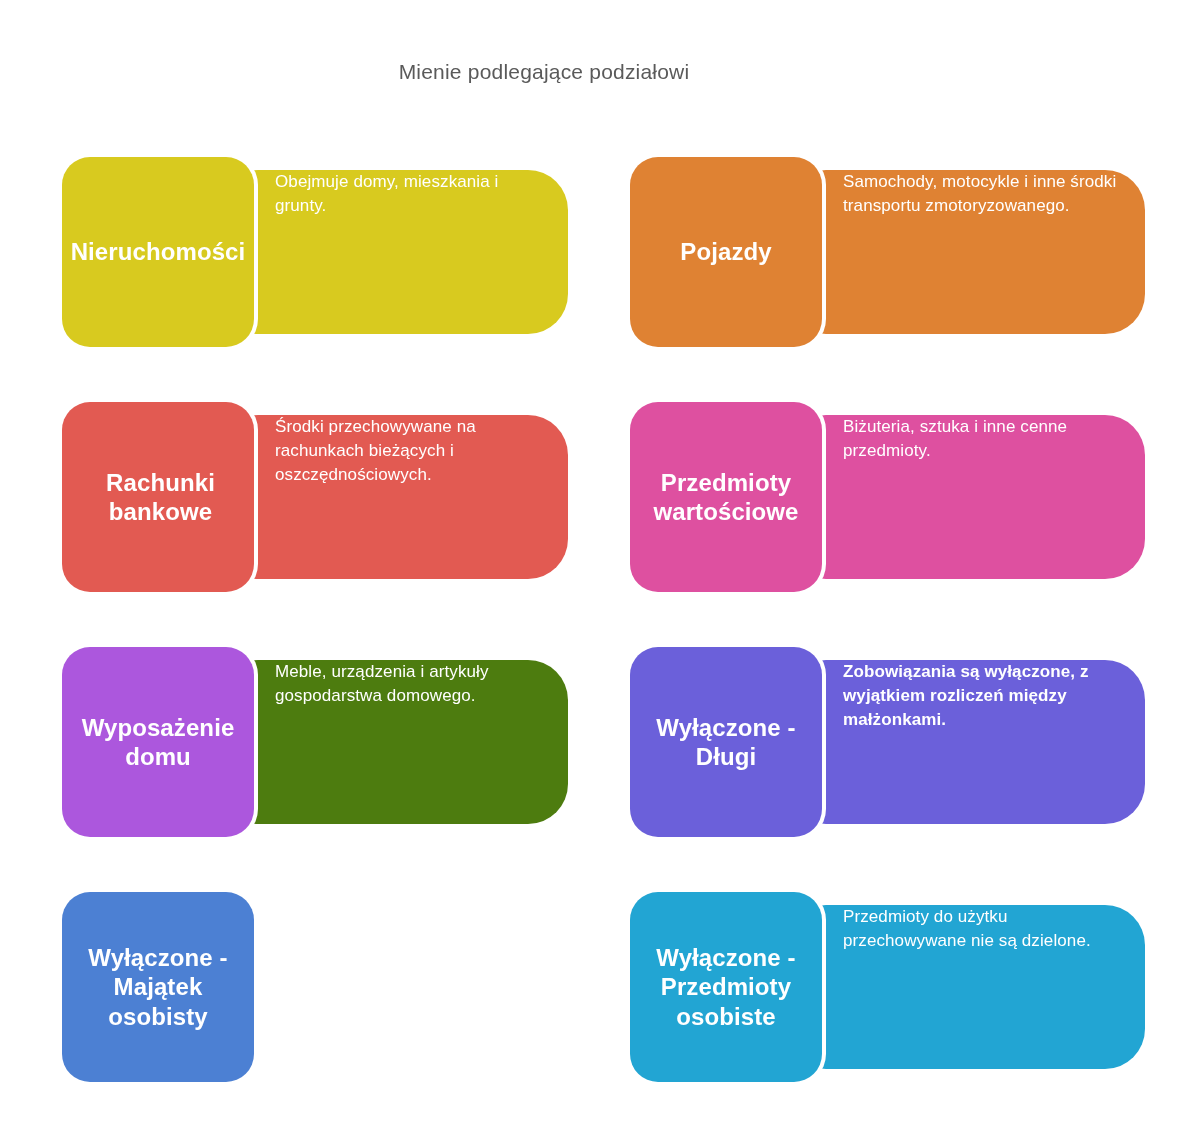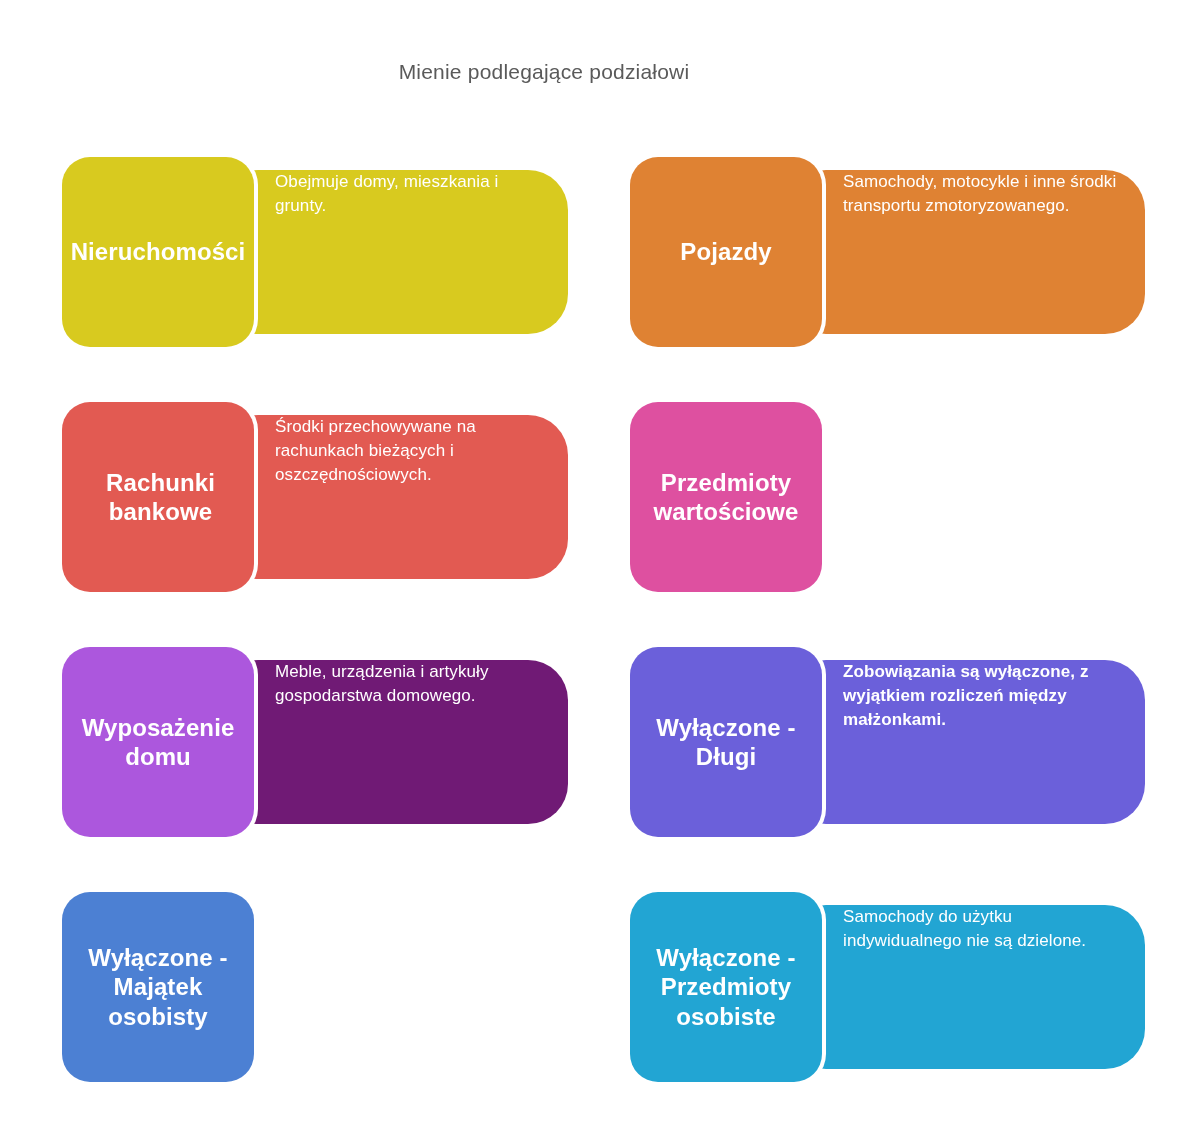--- a/index.html
+++ b/index.html
@@ -113,28 +113,31 @@
       <div class="desc-box" style="background-color: rgb(226, 90, 82);">
         <p class="desc">Środki przechowywane na rachunkach bieżących i oszczędnościowych.</p>
       </div>
       <div class="label-box" style="background-color: rgb(226, 90, 82); padding-left: 15px;">
         <span class="label">Rachunki
 bankowe</span>
       </div>
     </div>
 
     <div class="card">
+      <div class="desc-box" style="background-color: rgb(222, 80, 160);">
+        <p class="desc">Biżuteria, sztuka i inne cenne przedmioty.</p>
+      </div>
       <div class="label-box" style="background-color: rgb(222, 80, 160);">
         <span class="label">Przedmioty
 wartościowe</span>
       </div>
     </div>
 
     <div class="card">
-      <div class="desc-box" style="background-color: #701a75;">
+      <div class="desc-box" style="background-color: #4d7c0f;">
         <p class="desc">Meble, urządzenia i artykuły gospodarstwa domowego.</p>
       </div>
       <div class="label-box" style="background-color: rgb(172, 87, 221);">
         <span class="label">Wyposażenie
 domu</span>
       </div>
     </div>
 
     <div class="card">
       <div class="desc-box" style="background-color: rgb(107, 96, 218); font-weight: bold;">
@@ -149,21 +152,21 @@
     <div class="card">
       <div class="label-box" style="background-color: rgb(76, 128, 211);">
         <span class="label">Wyłączone -
 Majątek
 osobisty</span>
       </div>
     </div>
 
     <div class="card">
       <div class="desc-box" style="background-color: rgb(34, 165, 211);">
-        <p class="desc">Samochody do użytku indywidualnego nie są dzielone.</p>
+        <p class="desc">Przedmioty do użytku przechowywane nie są dzielone.</p>
       </div>
       <div class="label-box" style="background-color: rgb(34, 165, 211);">
         <span class="label">Wyłączone -
 Przedmioty
 osobiste</span>
       </div>
     </div>
 
   </div>
 </div>

